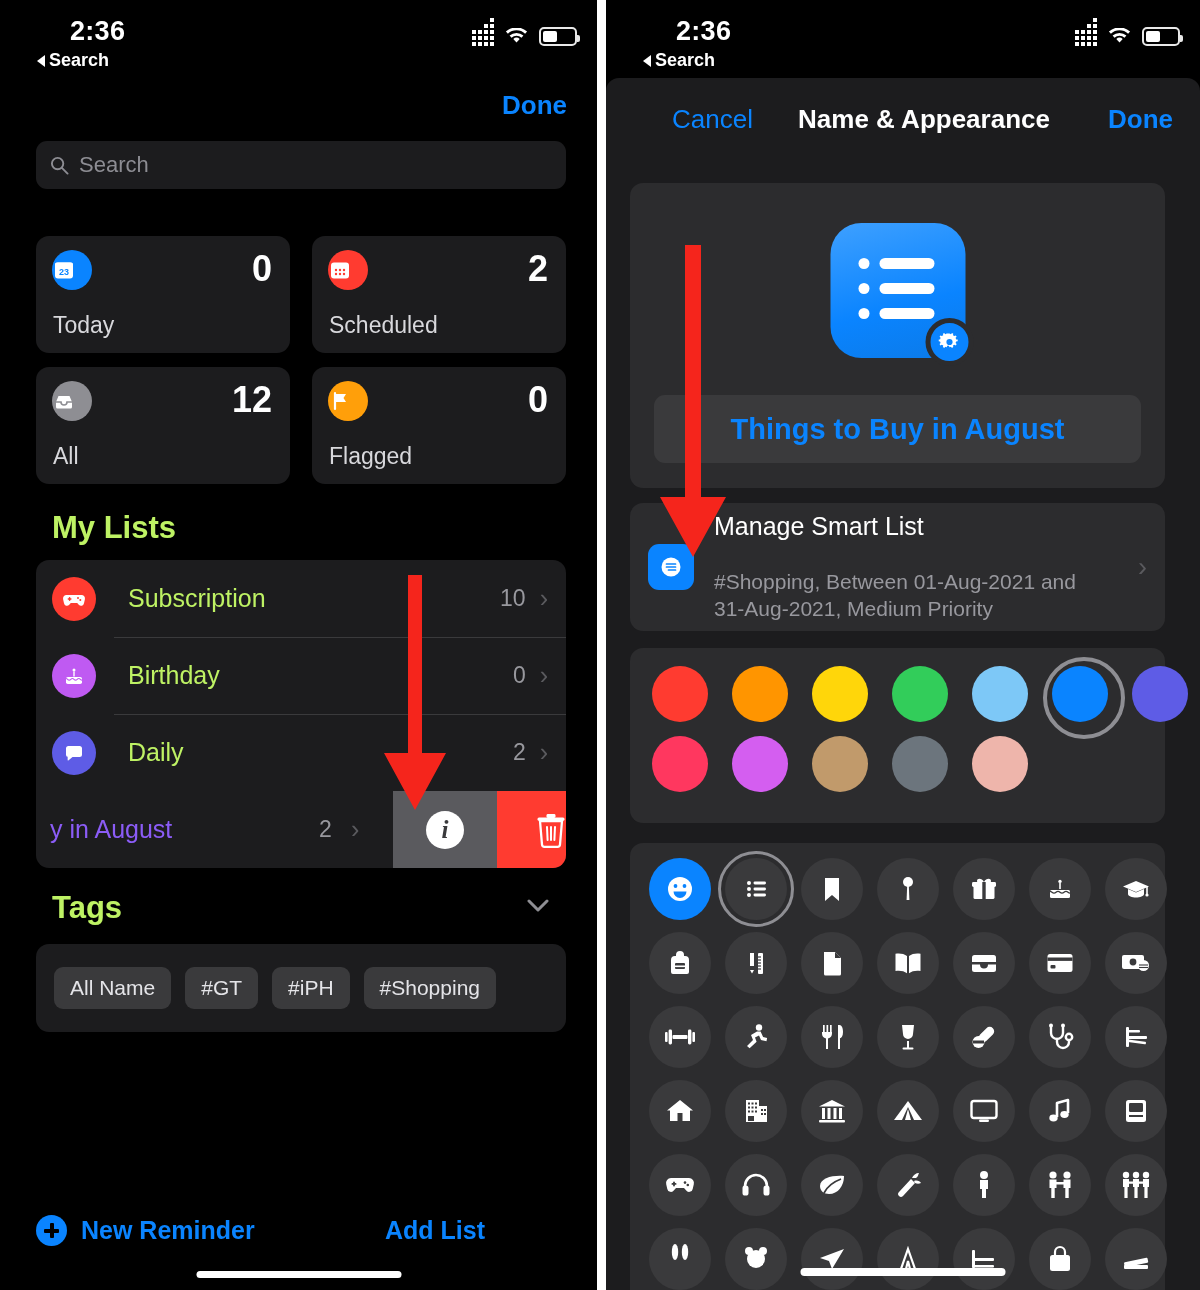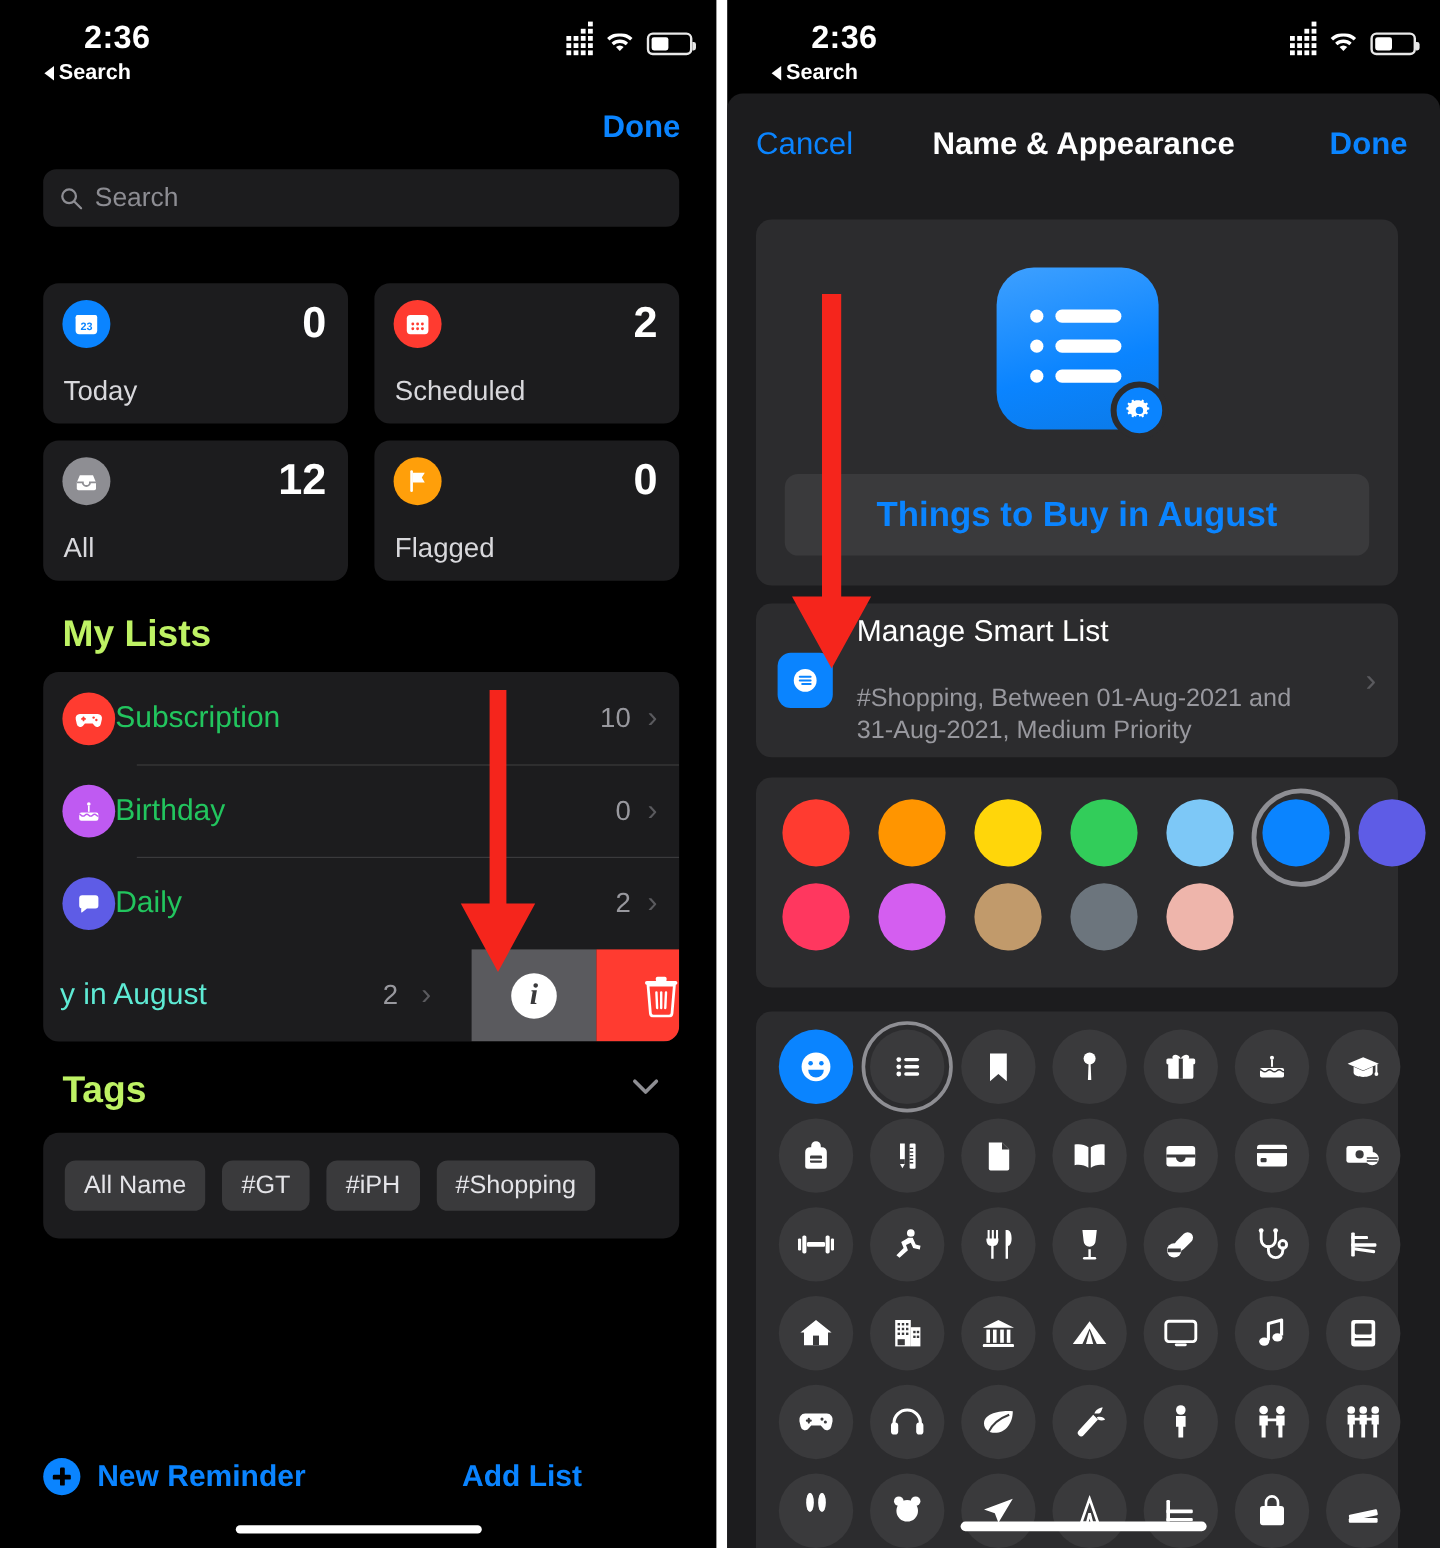--- a/index.html
+++ b/index.html
@@ -70,21 +70,21 @@
   .cards {
     position: absolute; left: 36px; top: 236px; width: 530px;
     display: grid; grid-template-columns: 1fr 1fr; gap: 14px 22px;
   }
   .card {
     background: #1c1c1e; border-radius: 13px; height: 117px;
     position: relative; padding: 14px 16px;
   }
   .card .badge {
     width: 40px; height: 40px; border-radius: 50%;
-    display: flex; align-items: center; justify-content: center;
+    display: flex; align-items: center; justify-content: flex-start;
   }
   .card .num {
     position: absolute; right: 18px; top: 12px;
     font-size: 36px; font-weight: bold; color: #fff;
   }
   .card .lbl {
     position: absolute; left: 17px; bottom: 14px;
     font-size: 23px; color: #d8d8dc;
   }
 
@@ -106,31 +106,31 @@
     padding-left: 16px;
   }
   .listrow + .listrow::before {
     content: ''; position: absolute; left: 78px; right: 0; top: 0;
     height: 1px; background: #3a3a3c;
   }
   .listrow .icn {
     width: 44px; height: 44px; border-radius: 50%; flex: none;
     display: flex; align-items: center; justify-content: center;
   }
-  .listrow .nm { margin-left: 0; font-size: 25px; color: #22c55e; flex: 1; }
+  .listrow .nm { margin-left: 32px; font-size: 25px; color: #bef264; flex: 1; }
   .listrow .ct { font-size: 23px; color: #98989e; margin-right: 14px; }
   .listrow .ar { color: #5a5a5e; font-size: 25px; margin-right: 18px; }
 
   
   .swiperow {
     position: relative; height: 77px; display: flex; align-items: center;
     overflow: hidden;
   }
   .swiperow .swipe-label {
-    position: absolute; left: 14px; font-size: 25px; color: #5eead4;
+    position: absolute; left: 14px; font-size: 25px; color: #8b5cf6;
   }
   .swiperow .ct2 { position: absolute; left: 283px; font-size: 23px; color: #98989e; }
   .swiperow .ar2 { position: absolute; left: 315px; font-size: 25px; color: #5a5a5e; }
   .swipe-info {
     position: absolute; left: 357px; top: 0; width: 104px; height: 77px;
     background: #5a5a5e; display: flex; align-items: center; justify-content: center;
   }
   .swipe-del {
     position: absolute; left: 461px; top: 0; width: 107px; height: 77px;
     background: #ff3b30; display: flex; align-items: center; justify-content: center;
@@ -177,21 +177,21 @@
     position: absolute; bottom: 12px; left: 50%; transform: translateX(-50%);
     width: 205px; height: 7px; background: #fff; border-radius: 4px;
   }
 
   
   .sheet {
     position: absolute; left: 0; top: 78px; width: 594px; height: 1212px;
     background: #1c1c1e; border-radius: 13px 13px 0 0; overflow: hidden;
   }
   .sheet-head {
-    position: relative; height: 82px; display: flex; align-items: center;
+    position: relative; height: 82px; display: flex; align-items: center; margin-left: 42px;
   }
   .sheet-head .cancel { position: absolute; left: 24px; color: #0a84ff; font-size: 26px; }
   .sheet-head .title  {
     width: 100%; text-align: center; color: #fff; font-size: 26px; font-weight: bold;
   }
   .sheet-head .done   { position: absolute; right: 27px; color: #0a84ff; font-size: 26px; font-weight: 600; }
 
   .prevbox {
     position: absolute; left: 24px; top: 105px; width: 535px; height: 305px;
     background: #2c2c2e; border-radius: 13px;

